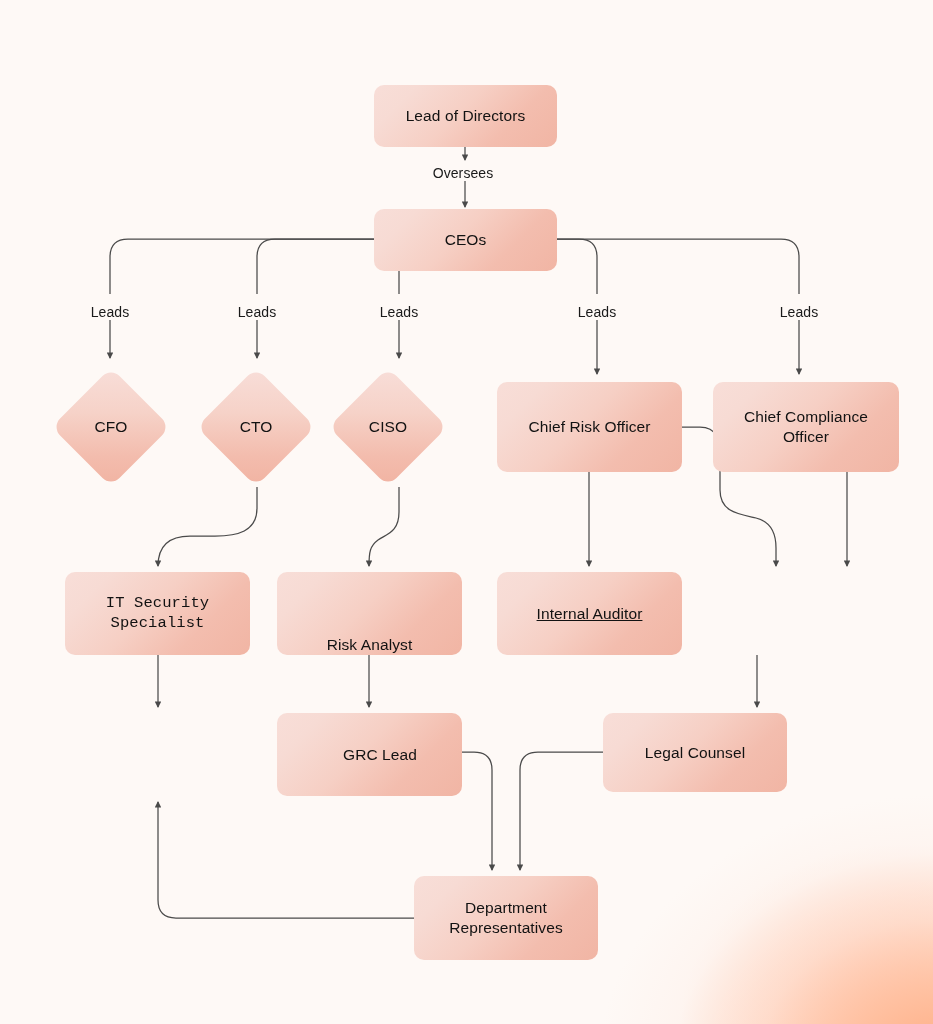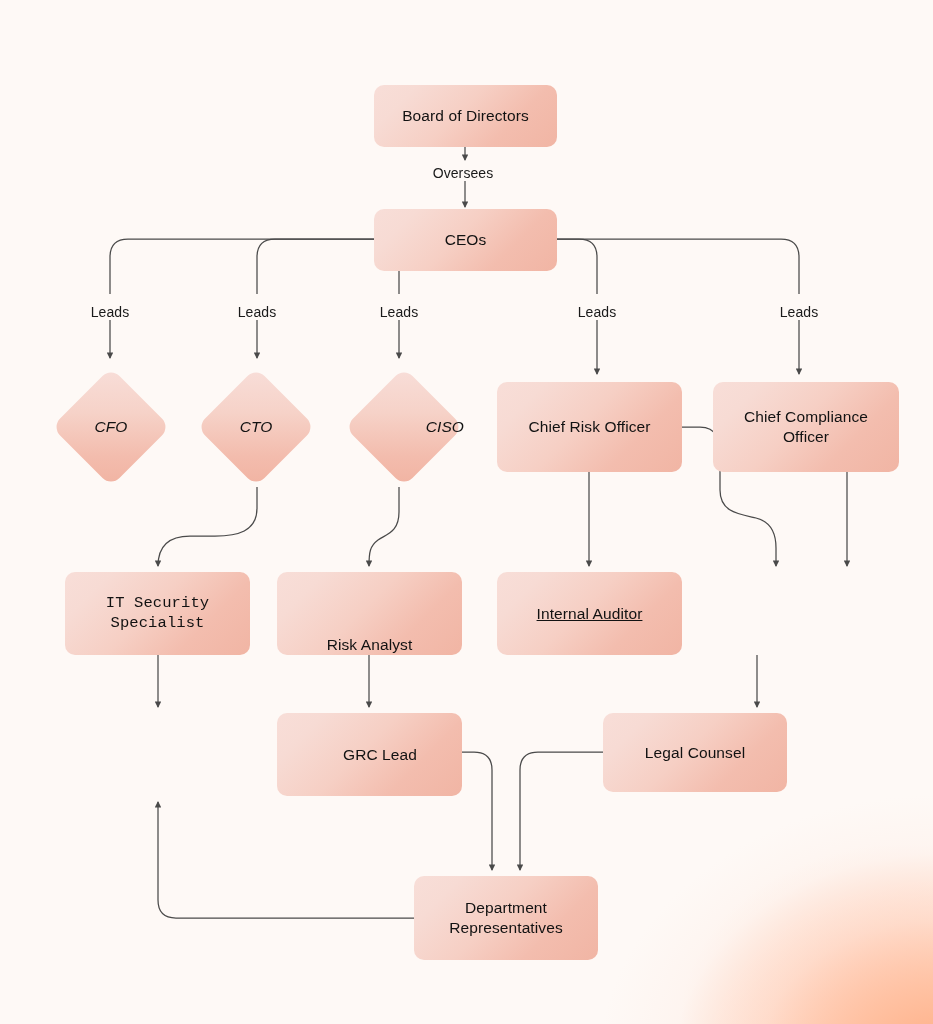--- a/index.html
+++ b/index.html
@@ -36,21 +36,20 @@
     line-height: 1.28;
     letter-spacing: 0.1px;
   }
   .node.box {
     border-radius: 10px;
     background: linear-gradient(135deg, #f8ded8 0%, #f7dbd4 18%, #f6cfc4 46%, #f3bdae 72%, #f1b5a4 100%);
   }
   .node.box .node-label { padding: 0 10px; position: relative; z-index: 2; }
   .node.diamond {
     background: none;
-    font-style: italic;
   }
   .diamond-shape {
     position: absolute;
     left: 50%; top: 50%;
     width: 84px; height: 84px;
     margin-left: -42px; margin-top: -42px;
     transform: rotate(45deg);
     border-radius: 12px;
     background: linear-gradient(135deg, #f8ded9 0%, #f6d2c8 38%, #f3bcad 75%, #f1b3a2 100%);
   }
@@ -111,38 +110,38 @@
 
       <path d="M 462 752 L 474 752 Q 492 752 492 770 L 492 870"></path>
 
       <path d="M 603 752 L 538 752 Q 520 752 520 770 L 520 870"></path>
 
       <path d="M 414 918 L 176 918 Q 158 918 158 900 L 158 802"></path>
     </g>
   </svg>
 
   <div class="node box" style="left:374px; top:85px; width:183px; height:62px;">
-    <span class="node-label">Board of Directors</span>
+    <span class="node-label">Lead of Directors</span>
   </div>
 
   <div class="node box" style="left:374px; top:209px; width:183px; height:62px;">
     <span class="node-label">CEOs</span>
   </div>
 
   <div class="node diamond" style="left:51px; top:367px; width:120px; height:120px;">
     <span class="diamond-shape"></span>
     <span class="node-label">CFO</span>
   </div>
 
   <div class="node diamond" style="left:196px; top:367px; width:120px; height:120px;">
     <span class="diamond-shape"></span>
     <span class="node-label">CTO</span>
   </div>
 
-  <div class="node diamond" style="left:344px; top:367px; width:120px; height:120px;justify-content:flex-end;">
+  <div class="node diamond" style="left:328px; top:367px; width:120px; height:120px;">
     <span class="diamond-shape"></span>
     <span class="node-label">CISO</span>
   </div>
 
   <div class="node box" style="left:497px; top:382px; width:185px; height:90px;">
     <span class="node-label">Chief Risk Officer</span>
   </div>
 
   <div class="node box" style="left:713px; top:382px; width:186px; height:90px;">
     <span class="node-label">Chief Compliance Officer</span>

